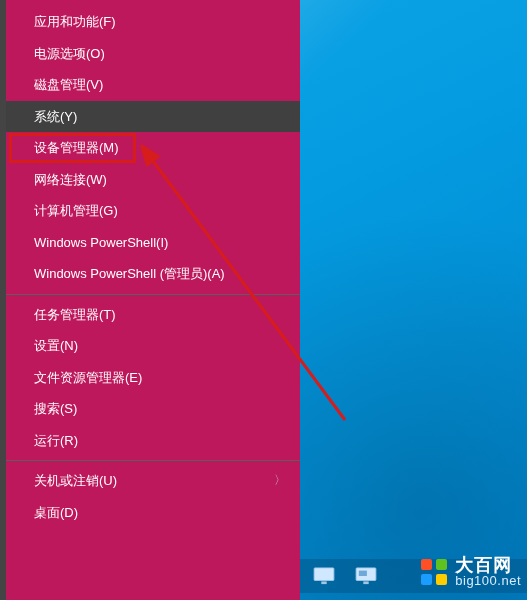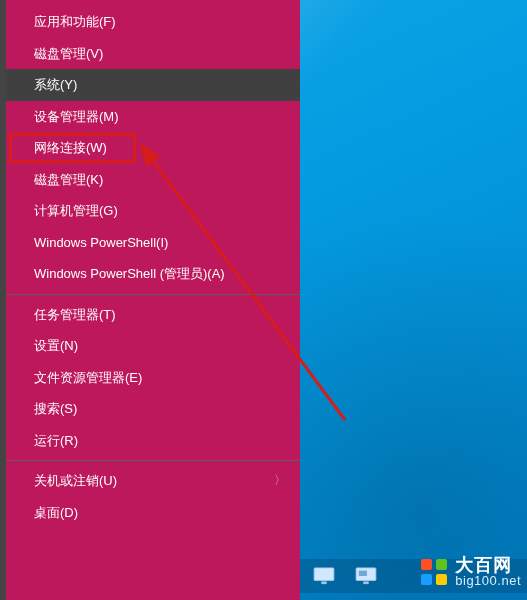--- a/index.html
+++ b/index.html
@@ -39,25 +39,25 @@
 </head>
 <body>
 
 <div class="root">
   <div class="desktop"></div>
   <div class="panel"></div>
 
   <div class="menu">
 
     <div class="item"><span>应用和功能(F)</span></div>
+    <div class="item"><span>电源选项(O)</span></div>
     <div class="item"><span>磁盘管理(V)</span></div>
     <div class="item highlight-box"><span>系统(Y)</span></div>
     <div class="item"><span>设备管理器(M)</span></div>
     <div class="item"><span>网络连接(W)</span></div>
-    <div class="item"><span>磁盘管理(K)</span></div>
     <div class="item"><span>计算机管理(G)</span></div>
     <div class="item"><span>Windows PowerShell(I)</span></div>
     <div class="item"><span>Windows PowerShell (管理员)(A)</span></div>
     <div class="item sep"></div>
 
     <div class="item"><span>任务管理器(T)</span></div>
     <div class="item"><span>设置(N)</span></div>
     <div class="item"><span>文件资源管理器(E)</span></div>
     <div class="item"><span>搜索(S)</span></div>
     <div class="item"><span>运行(R)</span></div>

